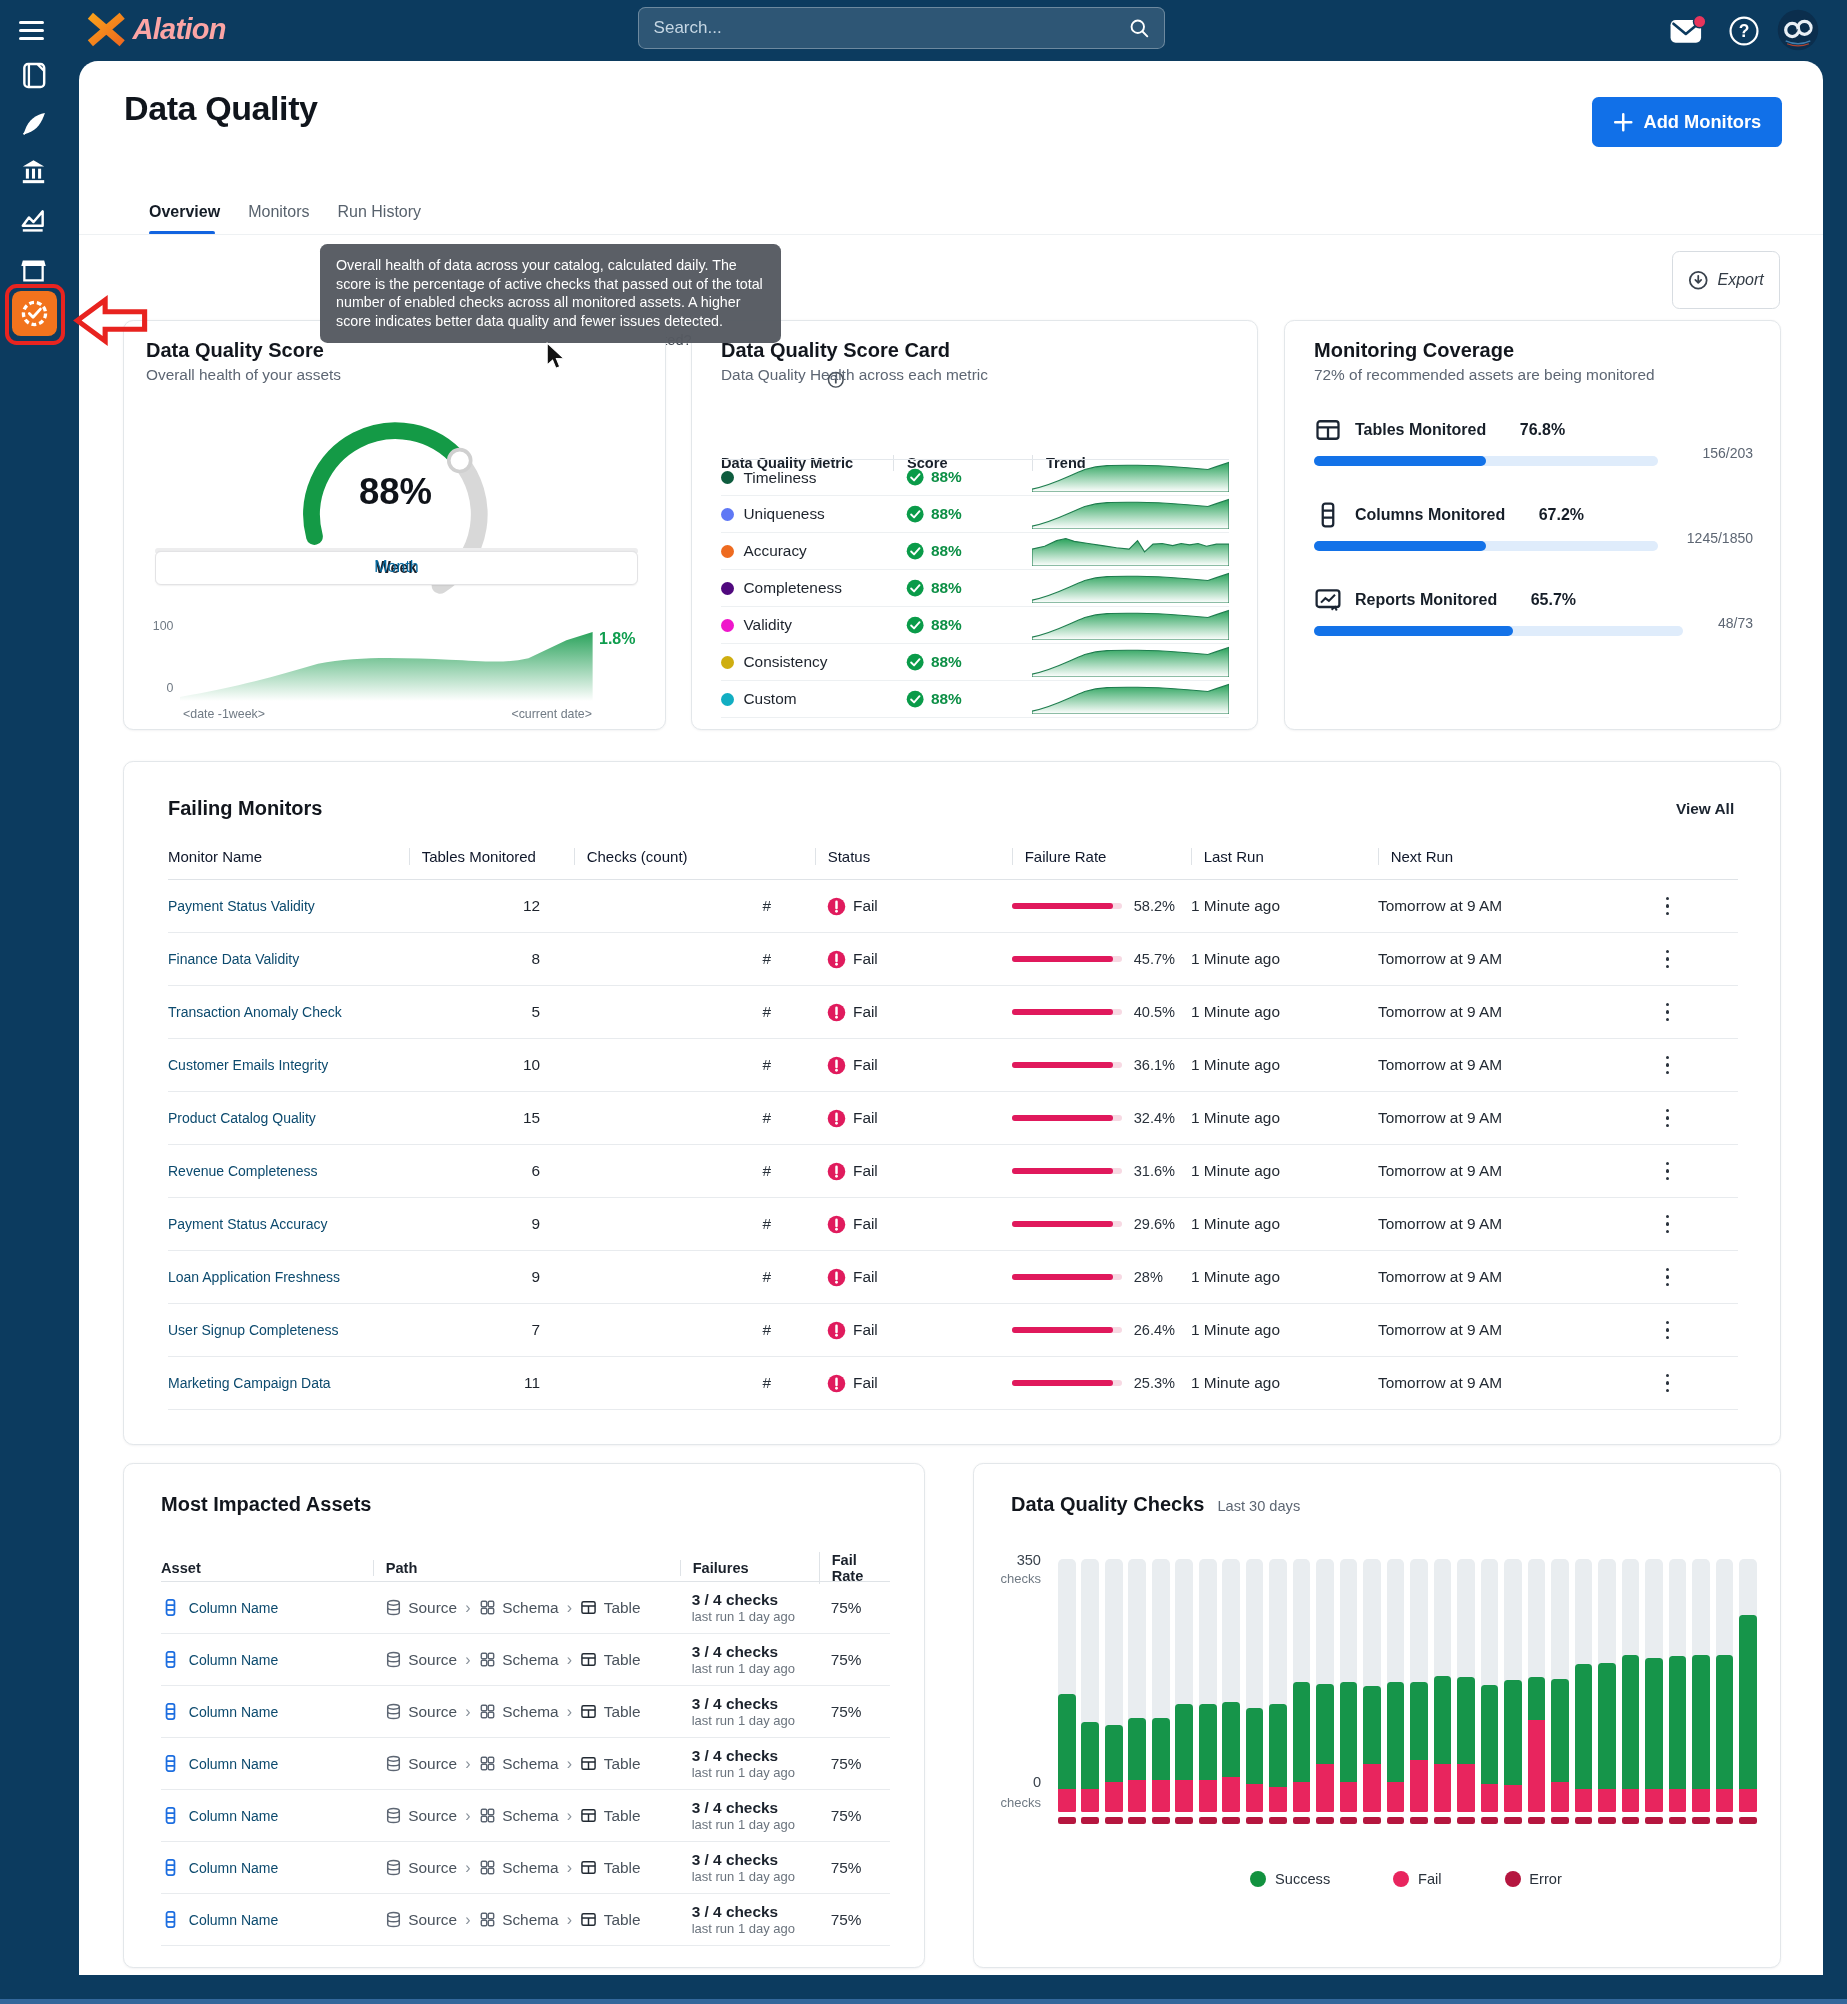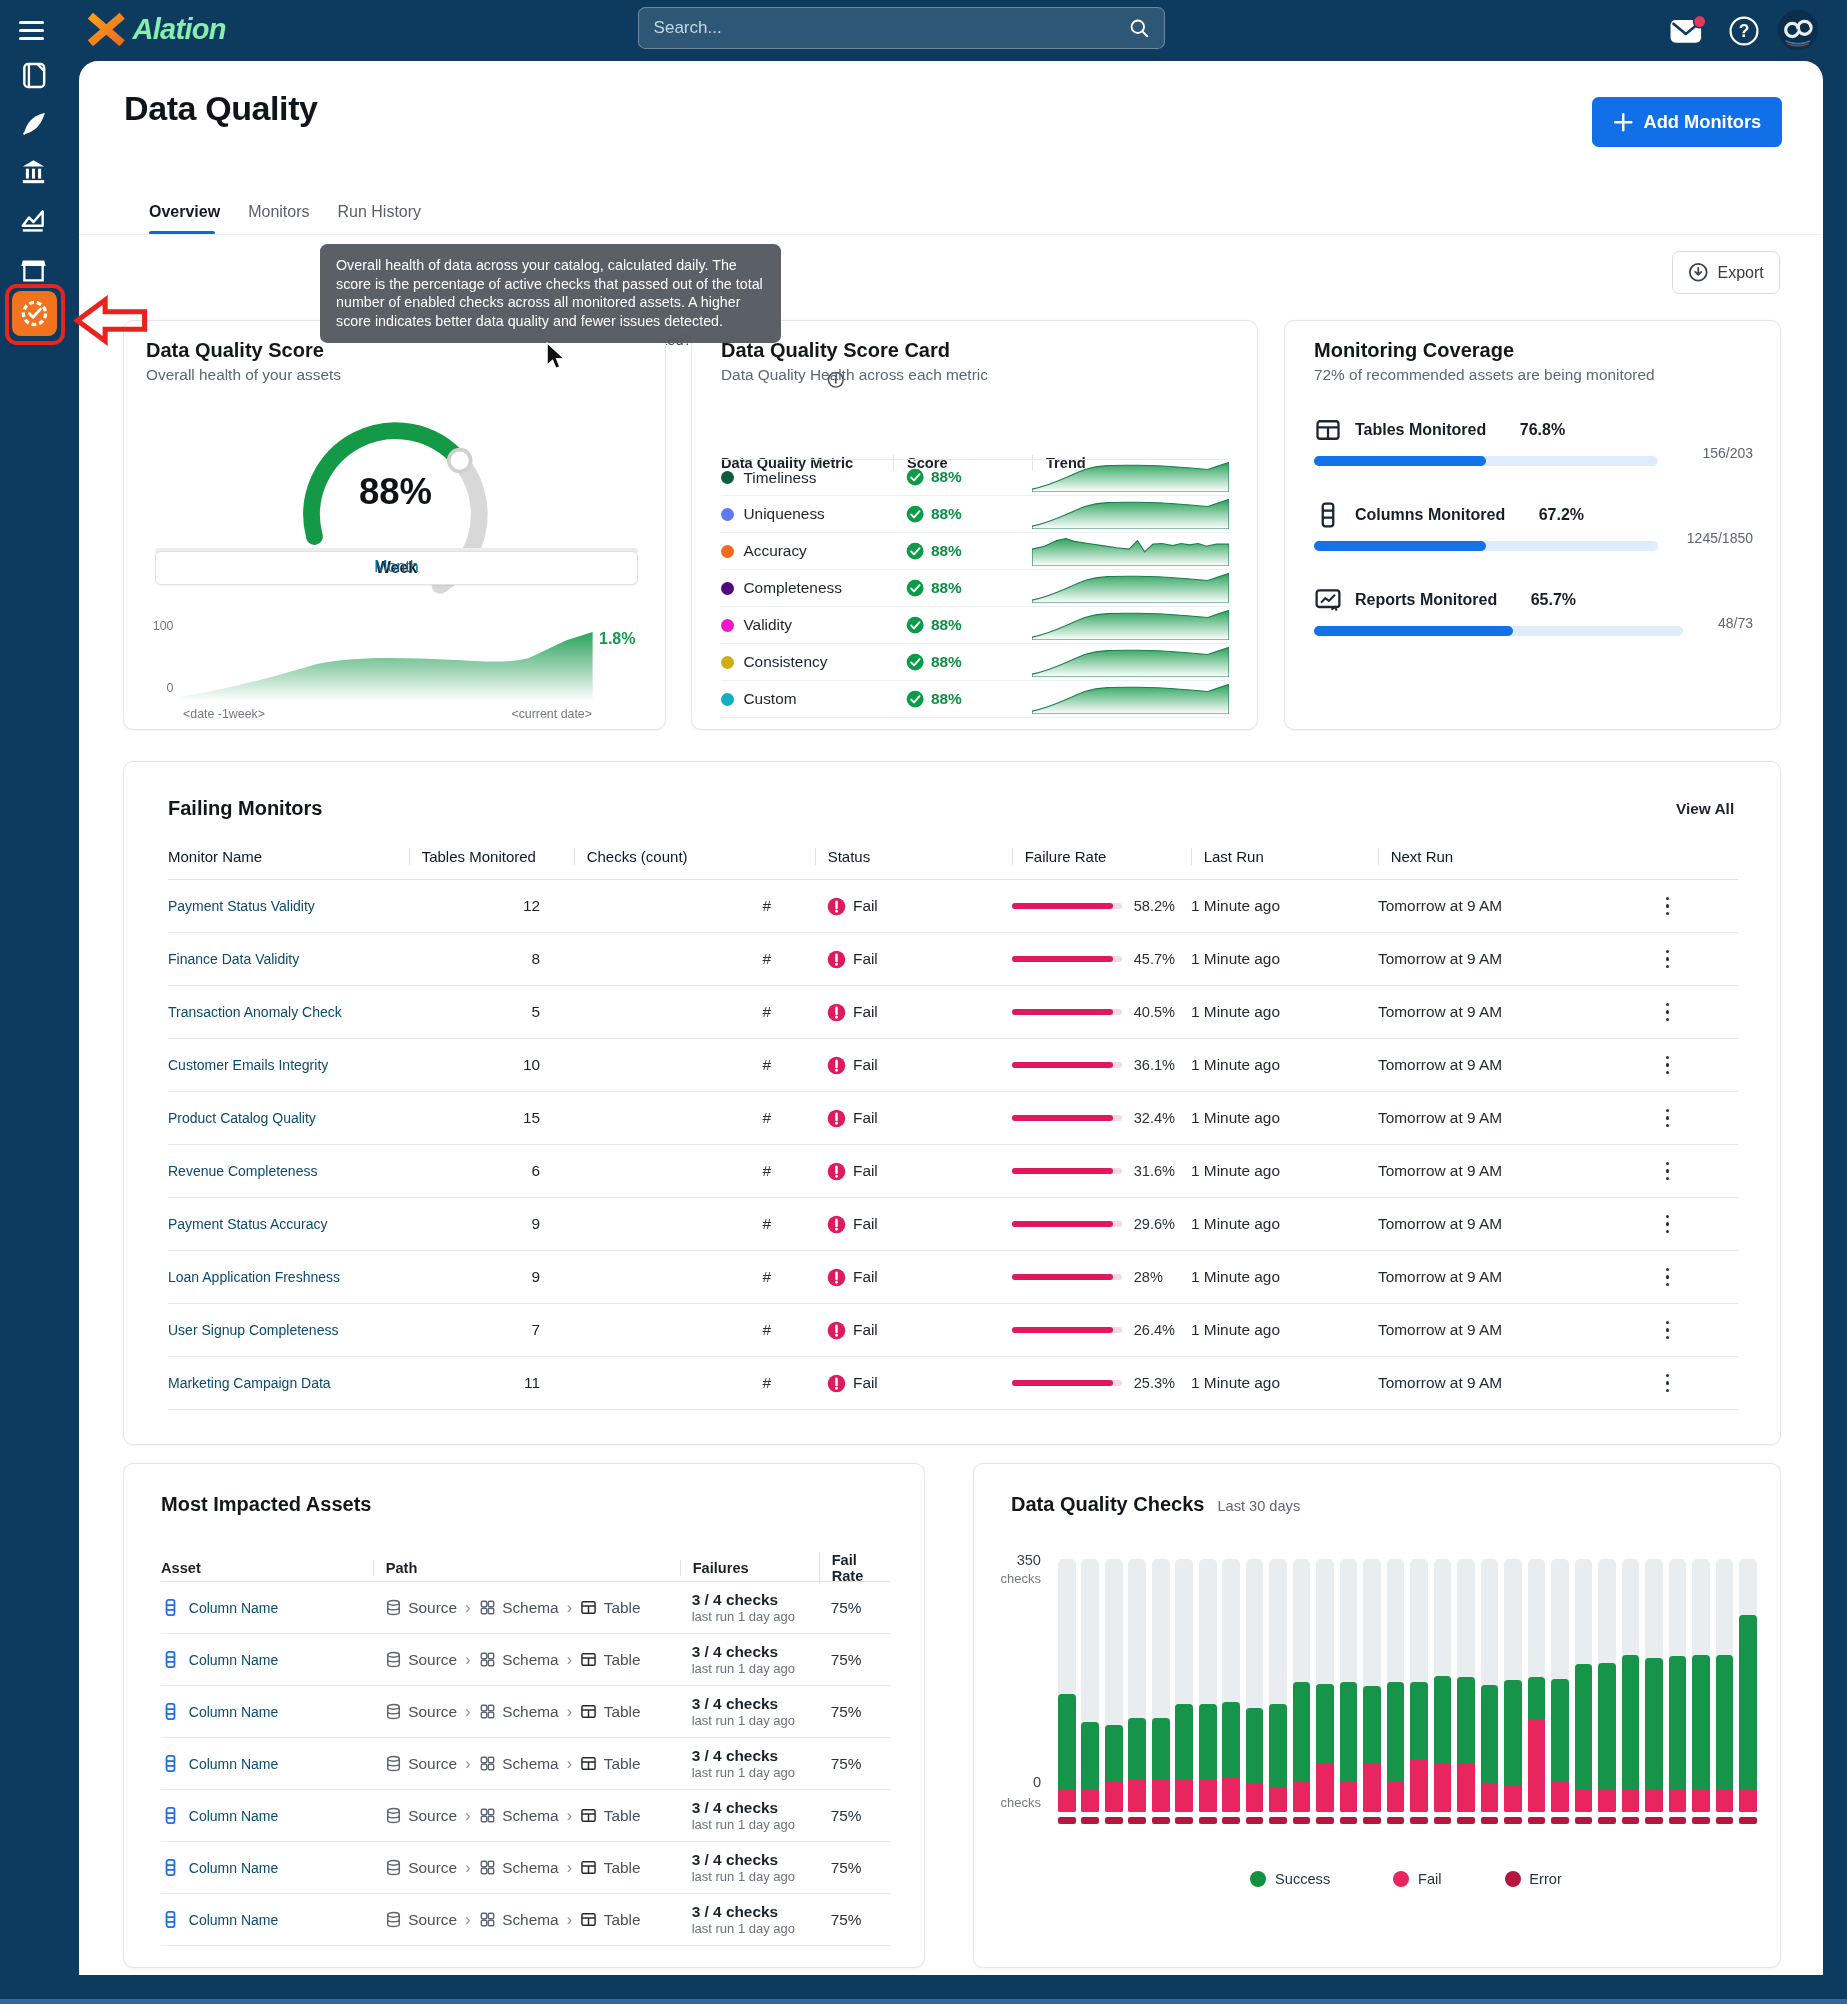--- a/index.html
+++ b/index.html
@@ -1,21 +1,21 @@
 <!DOCTYPE html>
 <html style="font-size:11.7px"><head>
 <meta charset="utf-8">
 <style>
   * { margin:0; padding:0; box-sizing:border-box; }
   html,body { width:1848px; height:2005px; overflow:hidden; }
   body { background:#0c3b5f; font-family:"Liberation Sans","DejaVu Sans",sans-serif; color:#1b222c; position:relative; }
   .abs { position:absolute; }
   
   .hambar { width:25px; height:2.9px; background:#fff; border-radius:1.5px; margin:5.1px 0; }
-  .logo-text { color:#86efac; font-size:29px; font-weight:bold; font-style:italic; letter-spacing:-0.7px; }
+  .logo-text { color:#fca5a5; font-size:29px; font-weight:bold; font-style:italic; letter-spacing:-0.7px; }
   .search-box { background:rgba(255,255,255,0.14); border:1.1px solid rgba(255,255,255,0.30); border-radius:7.3px; display:flex; align-items:center; padding:0 14.6px; }
   .search-box input { flex:1; background:transparent; border:none; outline:none; color:#eaf2f9; font-size:17px; font-family:inherit; }
   .search-box input::placeholder { color:#c6d7e4; }
   .side-icon { width:66px; display:flex; justify-content:center; }
   .dq-tile { width:45px; height:45px; background:#f2731d; border-radius:8.8px; display:flex; align-items:center; justify-content:center; }
   .hl-box { border:4.4px solid #e82420; border-radius:11.7px; }
   
   #content { left:79px; top:61px; width:1744px; height:1914px; background:#fff; border-radius:19px 19px 0 0; }
   .card { position:absolute; background:#fff; border:1.1px solid #e3e7ea; border-radius:10.2px; box-shadow:0 0.7px 2.2px rgba(16,24,40,0.05); }
   .card-title { font-size:20px; font-weight:bold; color:#12161d; }
@@ -222,21 +222,21 @@
     <circle cx="12" cy="12" r="10" fill="none" stroke="#474f58" stroke-width="2"></circle>
     <path d="M12 10.5 V17" stroke="#474f58" stroke-width="2.4"></path>
       <circle cx="12" cy="7" r="1.5" fill="#474f58"></circle>
   </svg>
   <span>How is this calculated?</span>
 </div>
 <svg class="abs" style="left:543px; top:342px; z-index:65;" width="25" height="29" viewBox="0 0 22 28">
   <path d="M3 1 L3 22 L8.2 17.4 L11.4 25.4 L15 23.8 L11.8 16 L18.6 15.6 Z" fill="#111" stroke="#fff" stroke-width="1"></path>
 </svg>
 
-<button class="abs btn-outline" style="left:1672px; top:251px; width:108px; height:43px;">
+<button class="abs btn-outline" style="left:1672px; top:251px; width:108px; height:58px;font-style:italic;">
   <svg width="20.5" height="20.5" viewBox="0 0 28 28">
     <circle cx="14" cy="14" r="11.5" fill="none" stroke="#39424d" stroke-width="2.4"></circle>
     <path d="M14 8 V17 M10 13.5 L14 17.5 L18 13.5" fill="none" stroke="#39424d" stroke-width="2.4" stroke-linecap="round" stroke-linejoin="round"></path>
   </svg>
   <span>Export</span>
 </button>
 
 <div class="card" style="left:123px; top:320px; width:543px; height:410px;">
   <div class="card-title abs" style="left:22px; top:18.3px;">Data Quality Score</div>
   <div class="card-sub abs" style="left:22px; top:45px;">Overall health of your assets</div>

